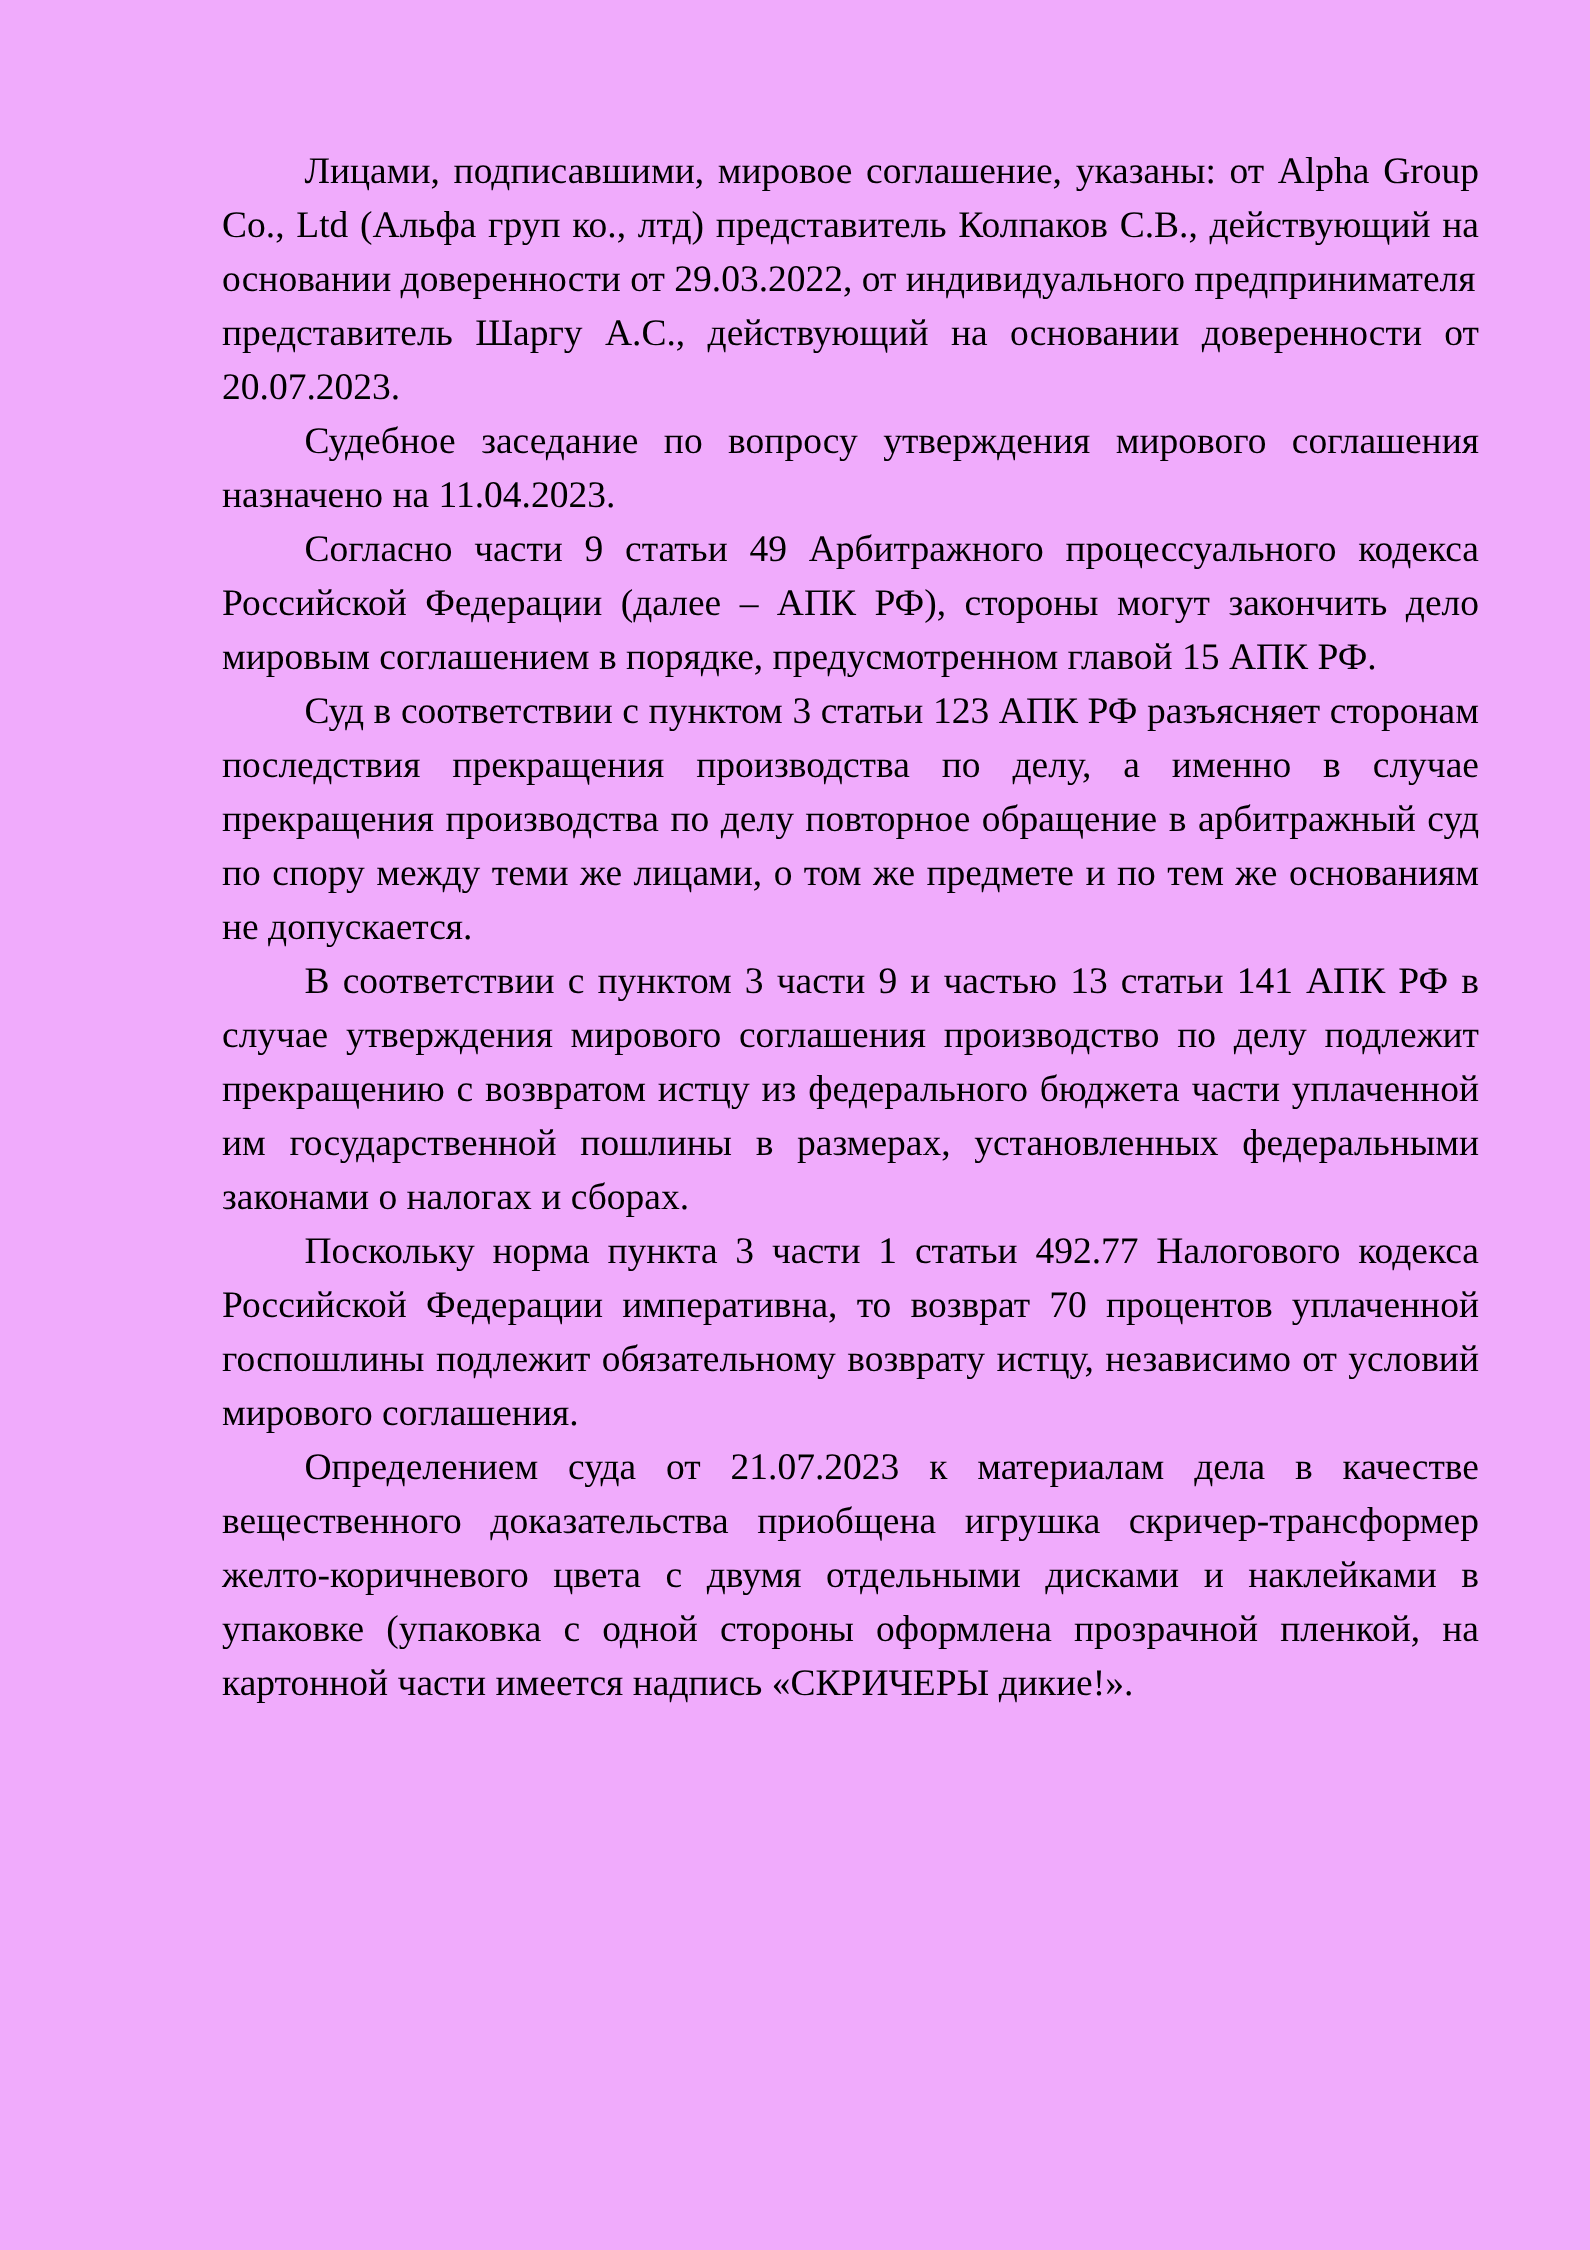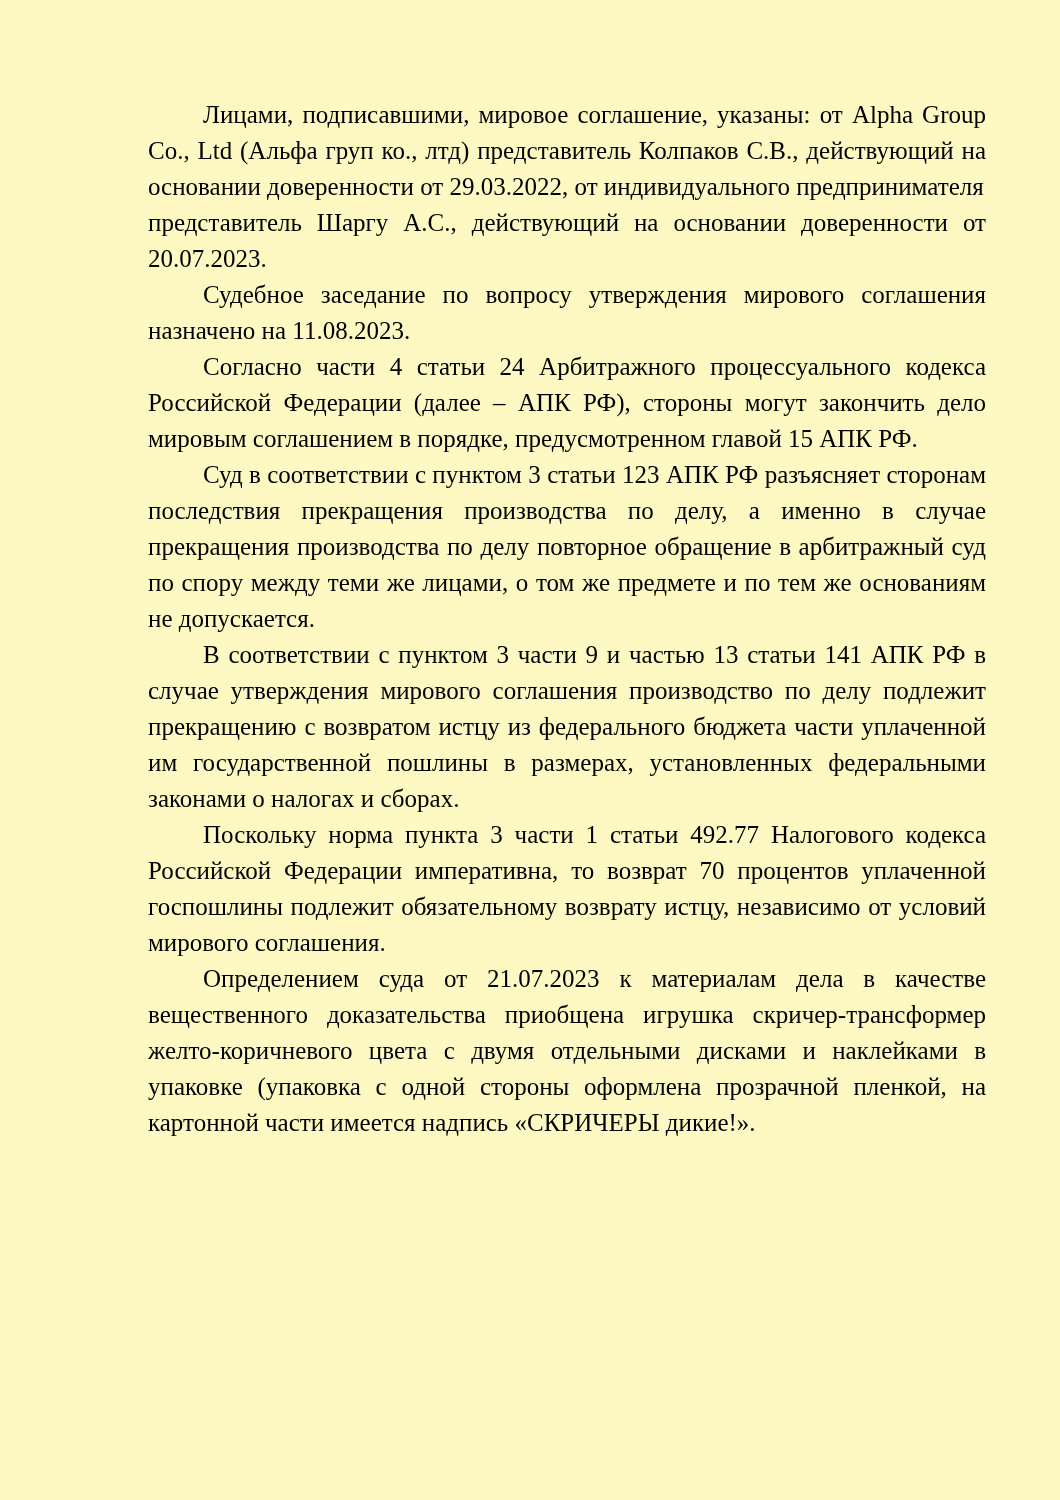--- a/index.html
+++ b/index.html
@@ -4,21 +4,21 @@
 <style>
   html, body {
     margin: 0;
     padding: 0;
     background: #ffffff;
   }
   .page {
     position: relative;
     width: 1060px;
     height: 1500px;
-    background: #fef9c3;
+    background: #f0abfc;
     overflow: hidden;
   }
   .doc-text {
     position: absolute;
     left: 148px;
     top: 97px;
     width: 838px;
     font-family: "Liberation Serif", "DejaVu Serif", serif;
     font-size: 25px;
     line-height: 36px;
@@ -34,20 +34,20 @@
     text-indent: 0;
   }
 </style>
 </head>
 <body>
 
 <div class="page">
   <main class="doc-text">
       <p>Лицами, подписавшими, мировое соглашение, указаны: от Alpha Group Co., Ltd (Альфа груп ко., лтд) представитель Колпаков С.В., действующий на основании доверенности от 29.03.2022, от индивидуального предпринимателя</p>
       <p class="no-indent">представитель Шаргу А.С., действующий на основании доверенности от 20.07.2023.</p>
-      <p>Судебное заседание по вопросу утверждения мирового соглашения назначено на 11.08.2023.</p>
-      <p>Согласно части 4 статьи 24 Арбитражного процессуального кодекса Российской Федерации (далее – АПК РФ), стороны могут закончить дело мировым соглашением в порядке, предусмотренном главой 15 АПК РФ.</p>
+      <p>Судебное заседание по вопросу утверждения мирового соглашения назначено на 11.04.2023.</p>
+      <p>Согласно части 9 статьи 49 Арбитражного процессуального кодекса Российской Федерации (далее – АПК РФ), стороны могут закончить дело мировым соглашением в порядке, предусмотренном главой 15 АПК РФ.</p>
       <p>Суд в соответствии с пунктом 3 статьи 123 АПК РФ разъясняет сторонам последствия прекращения производства по делу, а именно в случае прекращения производства по делу повторное обращение в арбитражный суд по спору между теми же лицами, о том же предмете и по тем же основаниям не допускается.</p>
       <p>В соответствии с пунктом 3 части 9 и частью 13 статьи 141 АПК РФ в случае утверждения мирового соглашения производство по делу подлежит прекращению с возвратом истцу из федерального бюджета части уплаченной им государственной пошлины в размерах, установленных федеральными законами о налогах и сборах.</p>
       <p>Поскольку норма пункта 3 части 1 статьи 492.77 Налогового кодекса Российской Федерации императивна, то возврат 70 процентов уплаченной госпошлины подлежит обязательному возврату истцу, независимо от условий мирового соглашения.</p>
       <p>Определением суда от 21.07.2023 к материалам дела в качестве вещественного доказательства приобщена игрушка скричер-трансформер желто-коричневого цвета с двумя отдельными дисками и наклейками в упаковке (упаковка с одной стороны оформлена прозрачной пленкой, на картонной части имеется надпись «СКРИЧЕРЫ дикие!».</p>
     </main>
 </div>
 
 </body></html>

